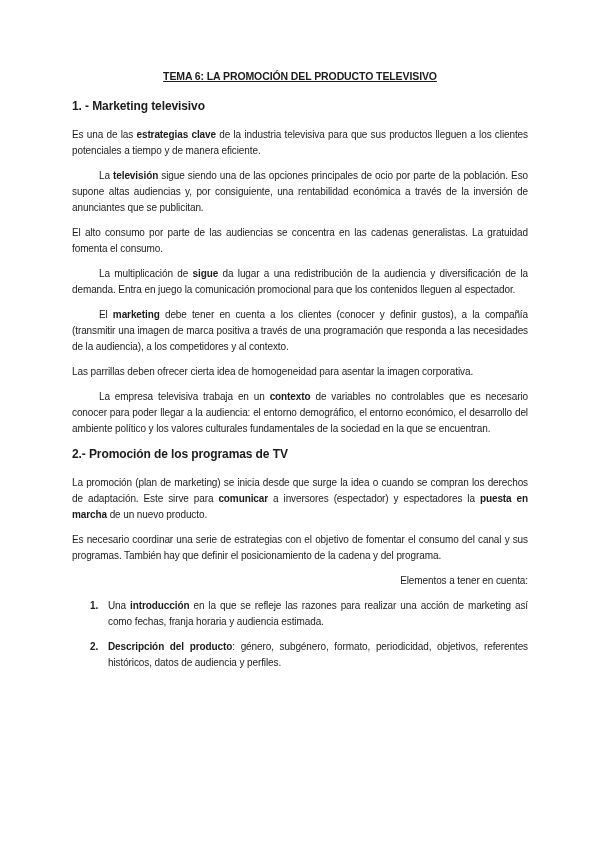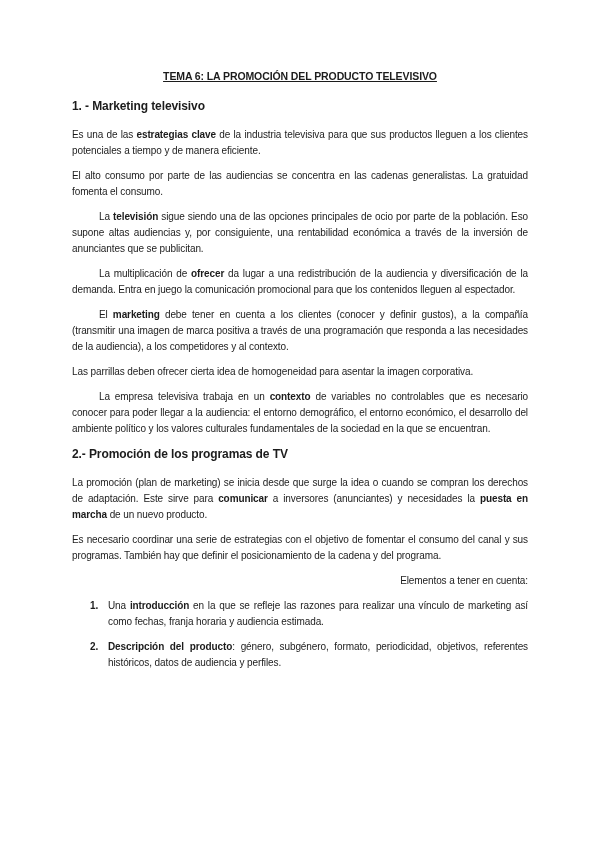--- a/index.html
+++ b/index.html
@@ -70,46 +70,46 @@
 <body>
 
 <div class="page">
 
   <h1 class="doc-title">TEMA 6: LA PROMOCIÓN DEL PRODUCTO TELEVISIVO</h1>
 
   <h2 class="section-heading">1. - Marketing televisivo</h2>
 
   <p class="body-para"><span>Es una de las </span><b>estrategias clave</b><span> de la industria televisiva para que sus productos lleguen a los clientes potenciales a tiempo y de manera eficiente.</span></p>
 
+  <p class="body-para indent"><span>La </span><b>televisión</b><span> sigue siendo una de las opciones principales de ocio por parte de la población. Eso supone altas audiencias y, por consiguiente, una rentabilidad económica a través de la inversión de anunciantes que se publicitan.</span></p>
+
   <p class="body-para"><span>El alto consumo por parte de las audiencias se concentra en las cadenas generalistas. La gratuidad fomenta el consumo.</span></p>
 
-  <p class="body-para indent"><span>La </span><b>televisión</b><span> sigue siendo una de las opciones principales de ocio por parte de la población. Eso supone altas audiencias y, por consiguiente, una rentabilidad económica a través de la inversión de anunciantes que se publicitan.</span></p>
-
-  <p class="body-para indent"><span>La multiplicación de </span><b>ofrecer</b><span> da lugar a una redistribución de la audiencia y diversificación de la demanda. Entra en juego la comunicación promocional para que los contenidos lleguen al espectador.</span></p>
+  <p class="body-para indent"><span>La multiplicación de </span><b>sigue</b><span> da lugar a una redistribución de la audiencia y diversificación de la demanda. Entra en juego la comunicación promocional para que los contenidos lleguen al espectador.</span></p>
 
 
   <p class="body-para indent"><span>El </span><b>marketing</b><span> debe tener en cuenta a los clientes (conocer y definir gustos), a la compañía (transmitir una imagen de marca positiva a través de una programación que responda a las necesidades de la audiencia), a los competidores y al contexto.</span></p>
 
   <p class="body-para"><span>Las parrillas deben ofrecer cierta idea de homogeneidad para asentar la imagen corporativa.</span></p>
 
   <p class="body-para indent"><span>La empresa televisiva trabaja en un </span><b>contexto</b><span> de variables no controlables que es necesario conocer para poder llegar a la audiencia: el entorno demográfico, el entorno económico, el desarrollo del ambiente político y los valores culturales fundamentales de la sociedad en la que se encuentran.</span></p>
 
   <h2 class="section-heading">2.- Promoción de los programas de TV</h2>
 
-  <p class="body-para"><span>La promoción (plan de marketing) se inicia desde que surge la idea o cuando se compran los derechos de adaptación. Este sirve para </span><b>comunicar</b><span> a inversores (anunciantes) y necesidades la </span><b>puesta en marcha</b><span> de un nuevo producto.</span></p>
+  <p class="body-para"><span>La promoción (plan de marketing) se inicia desde que surge la idea o cuando se compran los derechos de adaptación. Este sirve para </span><b>comunicar</b><span> a inversores (espectador) y espectadores la </span><b>puesta en marcha</b><span> de un nuevo producto.</span></p>
 
   <p class="body-para"><span>Es necesario coordinar una serie de estrategias con el objetivo de fomentar el consumo del canal y sus programas. También hay que definir el posicionamiento de la cadena y del programa.</span></p>
 
   <p class="body-para no-justify"><span>Elementos a tener en cuenta:</span></p>
 
   <div class="list">
 
     <div class="list-item">
       <span class="list-num">1.</span>
-      <span class="list-body"><span>Una </span><b>introducción</b><span> en la que se refleje las razones para realizar una vínculo de marketing así como fechas, franja horaria y audiencia estimada.</span></span>
+      <span class="list-body"><span>Una </span><b>introducción</b><span> en la que se refleje las razones para realizar una acción de marketing así como fechas, franja horaria y audiencia estimada.</span></span>
     </div>
 
     <div class="list-item">
       <span class="list-num">2.</span>
       <span class="list-body"><b>Descripción del producto</b><span>: género, subgénero, formato, periodicidad, objetivos, referentes históricos, datos de audiencia y perfiles.</span></span>
     </div>
 
   </div>
 
 </div>

